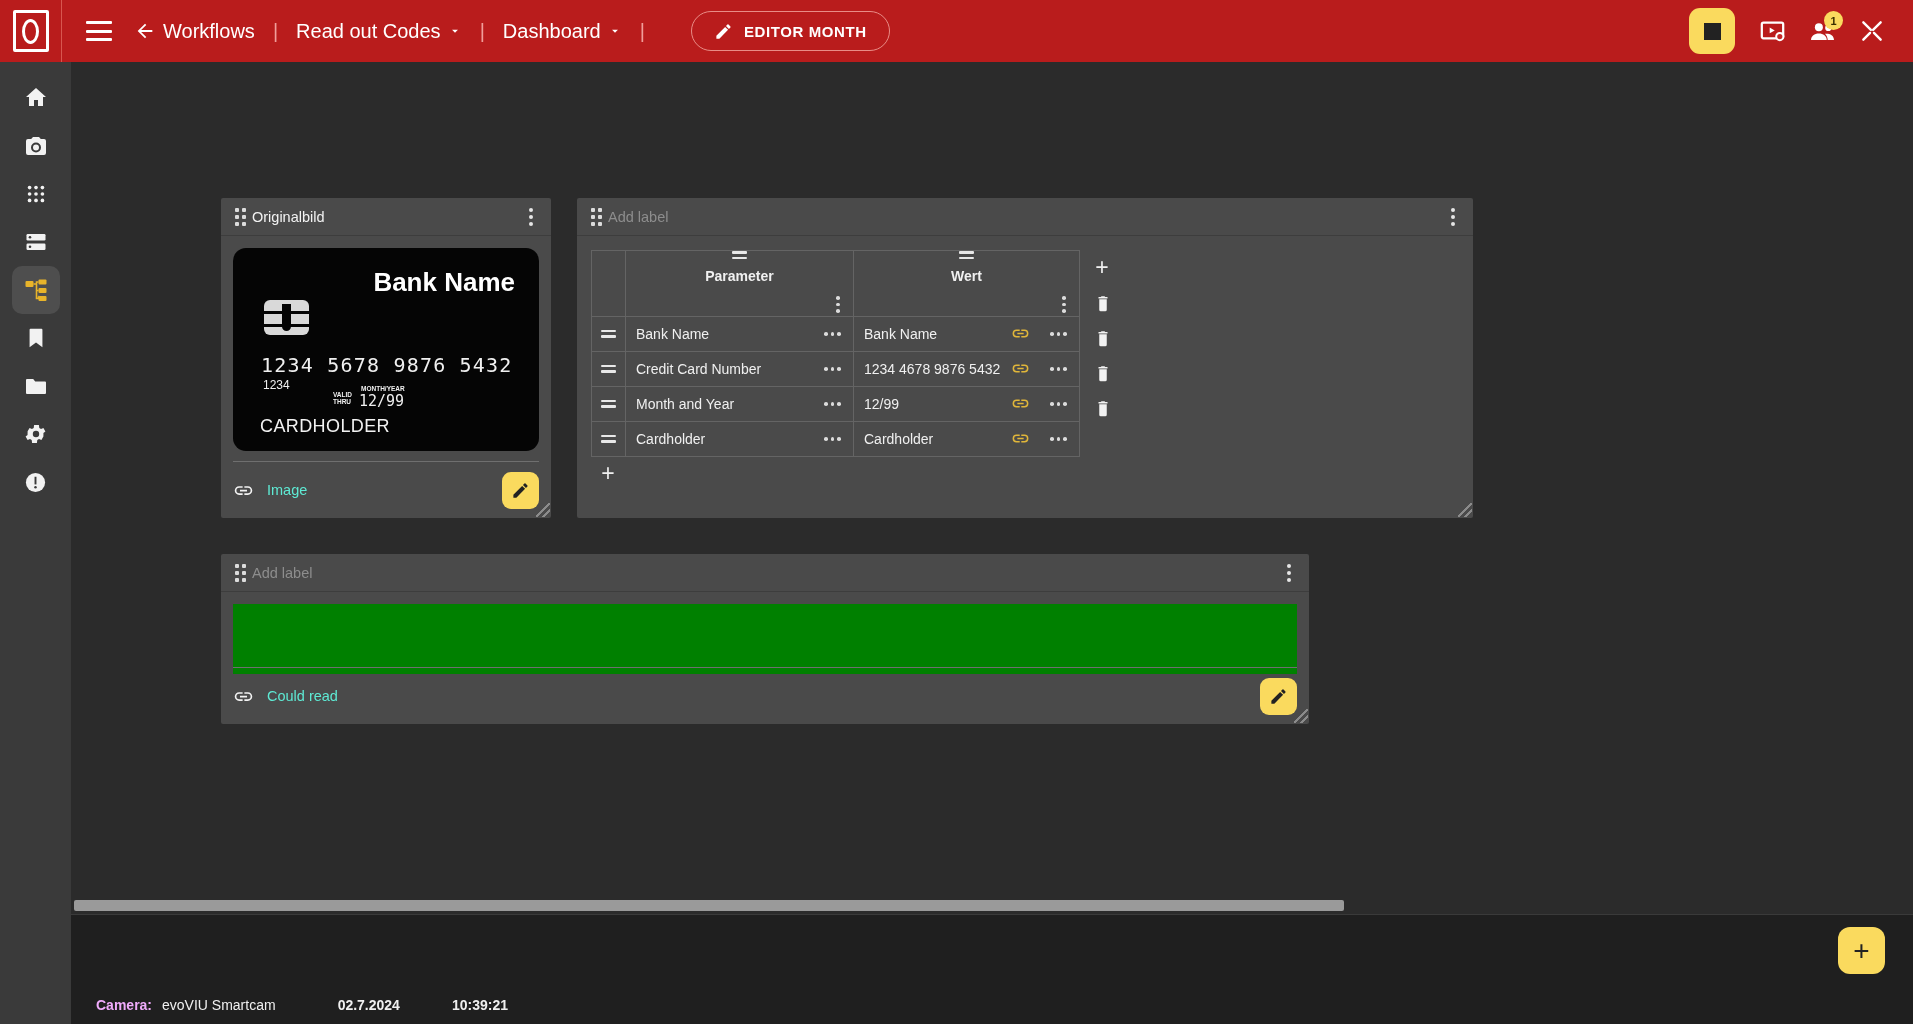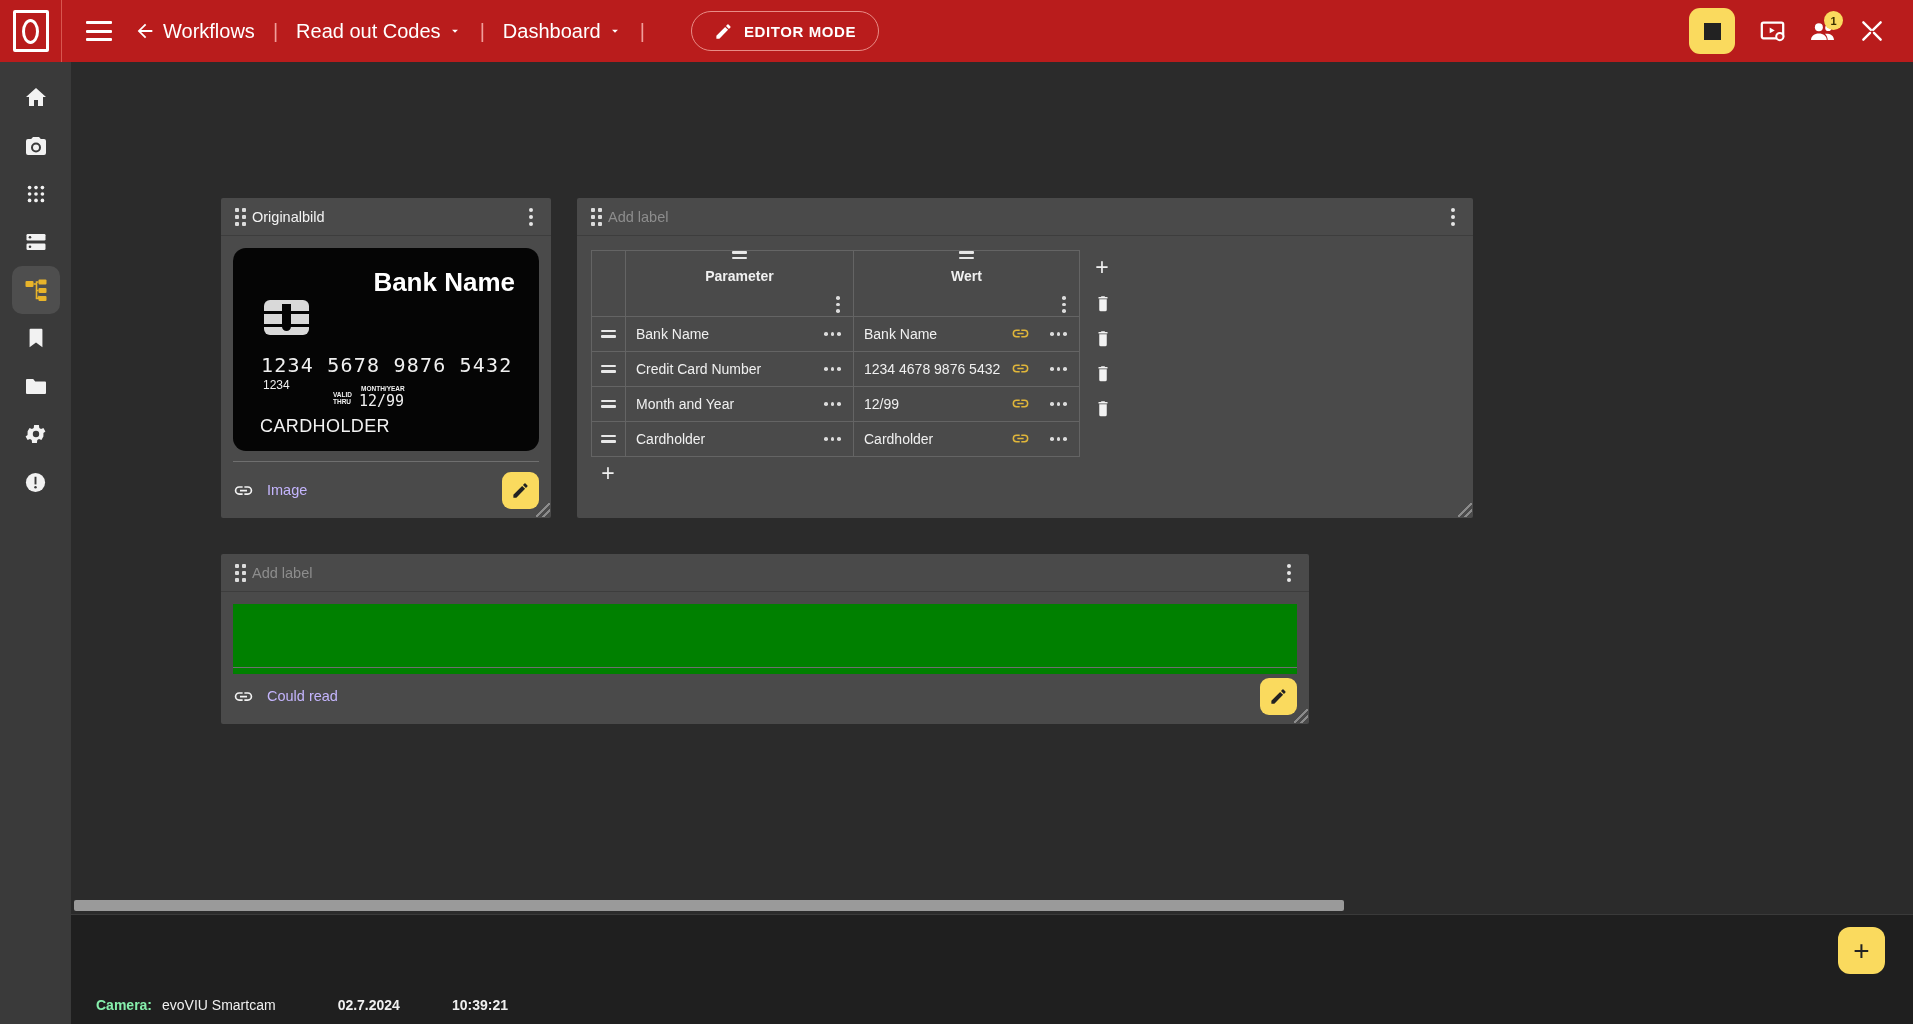--- a/index.html
+++ b/index.html
@@ -128,21 +128,21 @@
   }
   .card-exp { position: absolute; left: 126px; top: 144px; color: #f0f0f0; font-size: 15px; }
   .card-holder {
     position: absolute; left: 27px; bottom: 14px; color: #f2f2f2; font-size: 18px;
     font-family: "Liberation Sans", sans-serif; letter-spacing: .4px;
   }
   .panel-foot {
     position: absolute; left: 12px; right: 12px; bottom: 0; height: 57px;
     border-top: 1px solid #6f6f6f; display: flex; align-items: center; gap: 13px;
   }
-  .foot-label { color: #c4b5fd; font-size: 14.5px; }
+  .foot-label { color: #5eead4; font-size: 14.5px; }
   .edit-fab {
     margin-left: auto; width: 37px; height: 37px; border-radius: 9px; background: #fada5e;
     display: flex; align-items: center; justify-content: center; cursor: pointer;
   }
 
   
   #panel-table { left: 506px; top: 136px; width: 896px; height: 320px; }
   .tbl-wrap { padding: 14px 14px 0 14px; display: flex; align-items: flex-start; }
   table.grid { border-collapse: collapse; }
   table.grid td, table.grid th { border: 1px solid #646464; padding: 0; }
@@ -189,21 +189,21 @@
     background: #1f1f1f; border-top: 1px solid #3a3a3a;
   }
   .fab-add {
     position: absolute; right: 28px; top: 12px; width: 47px; height: 47px; border-radius: 12px;
     background: #fada5e; display: flex; align-items: center; justify-content: center;
     cursor: pointer; color: #222; font-size: 28px; font-weight: 300; line-height: 1;
   }
   .status-row {
     position: absolute; left: 25px; bottom: 11px; display: flex; align-items: center; font-size: 14px;
   }
-  .st-key { color: #86efac; font-weight: bold; }
+  .st-key { color: #f0abfc; font-weight: bold; }
   .st-val { color: #f0f0f0; font-weight: normal; margin-left: 10px; }
   .st-date { color: #f0f0f0; font-weight: bold; margin-left: 62px; }
   .st-time { color: #f0f0f0; font-weight: bold; margin-left: 52px; }
 </style>
 </head>
 <body>
 
 <div class="topbar">
 
   <div class="logo-box">
@@ -242,21 +242,21 @@
         <path d="M7 10l5 5 5-5z"></path>
       </svg>
   </div>
 
   <span class="sep">|</span>
 
   <div class="editor-btn">
     <svg class="icon-svg" width="19" height="19" viewBox="0 0 24 24" fill="#fff">
         <path d="M3 17.25V21h3.75L17.81 9.94l-3.75-3.75L3 17.25zM20.71 7.04a1 1 0 000-1.41l-2.34-2.34a1 1 0 00-1.41 0l-1.83 1.83 3.75 3.75 1.83-1.83z"></path>
       </svg>
-    <span>EDITOR MODE</span>
+    <span>EDITOR MONTH</span>
   </div>
 
   <div class="topbar-right">
     <div class="stop-btn">
       <div class="stop-sq"></div>
     </div>
     <div class="tb-icon">
       <svg class="icon-svg" width="27" height="27" viewBox="0 0 24 24" fill="none" stroke="#fff" stroke-width="2">
         <rect x="2.5" y="4" width="19" height="14" rx="1.5"></rect>
         <path d="M9.5 8.5l4.5 2.5-4.5 2.5z" fill="#fff" stroke="none"></path>

